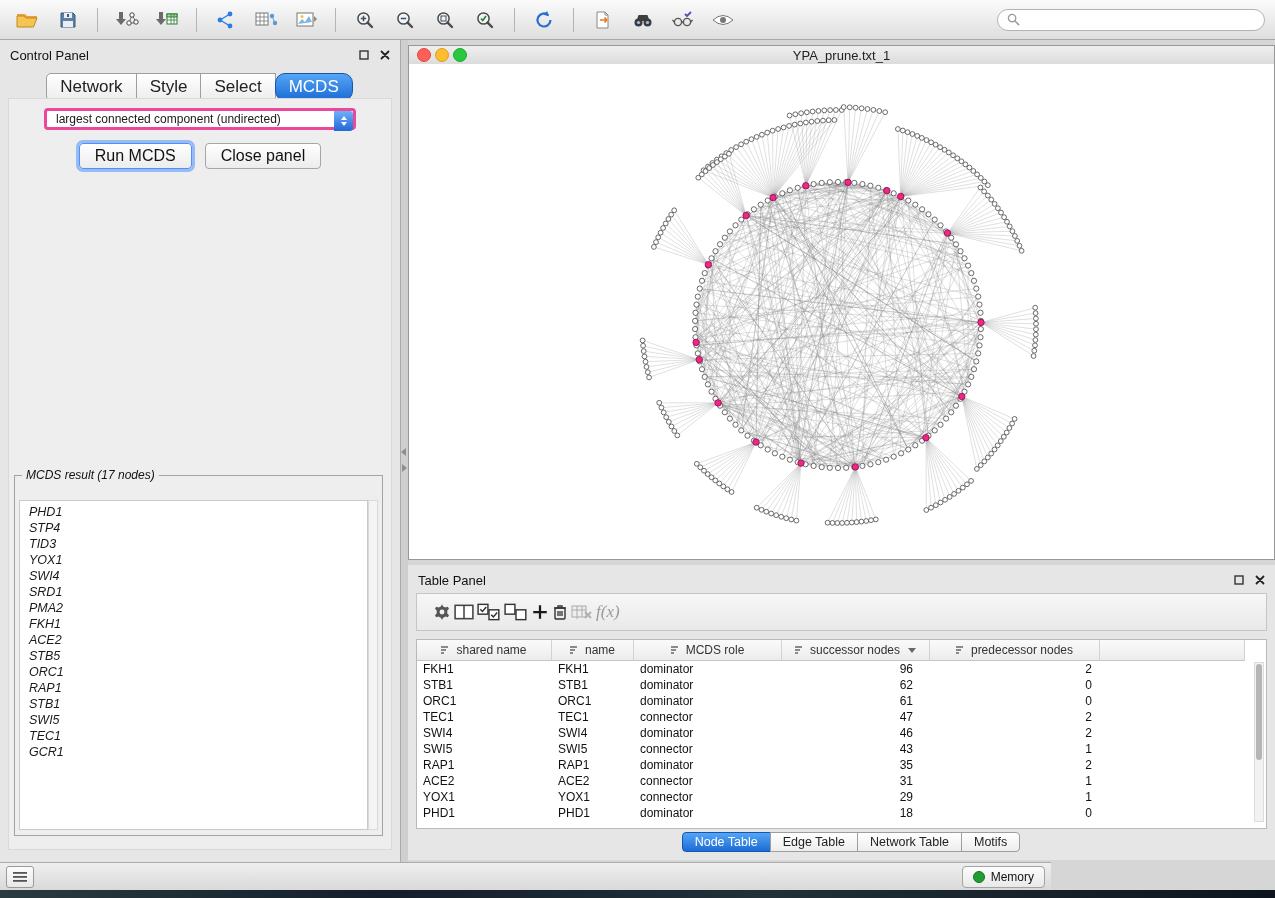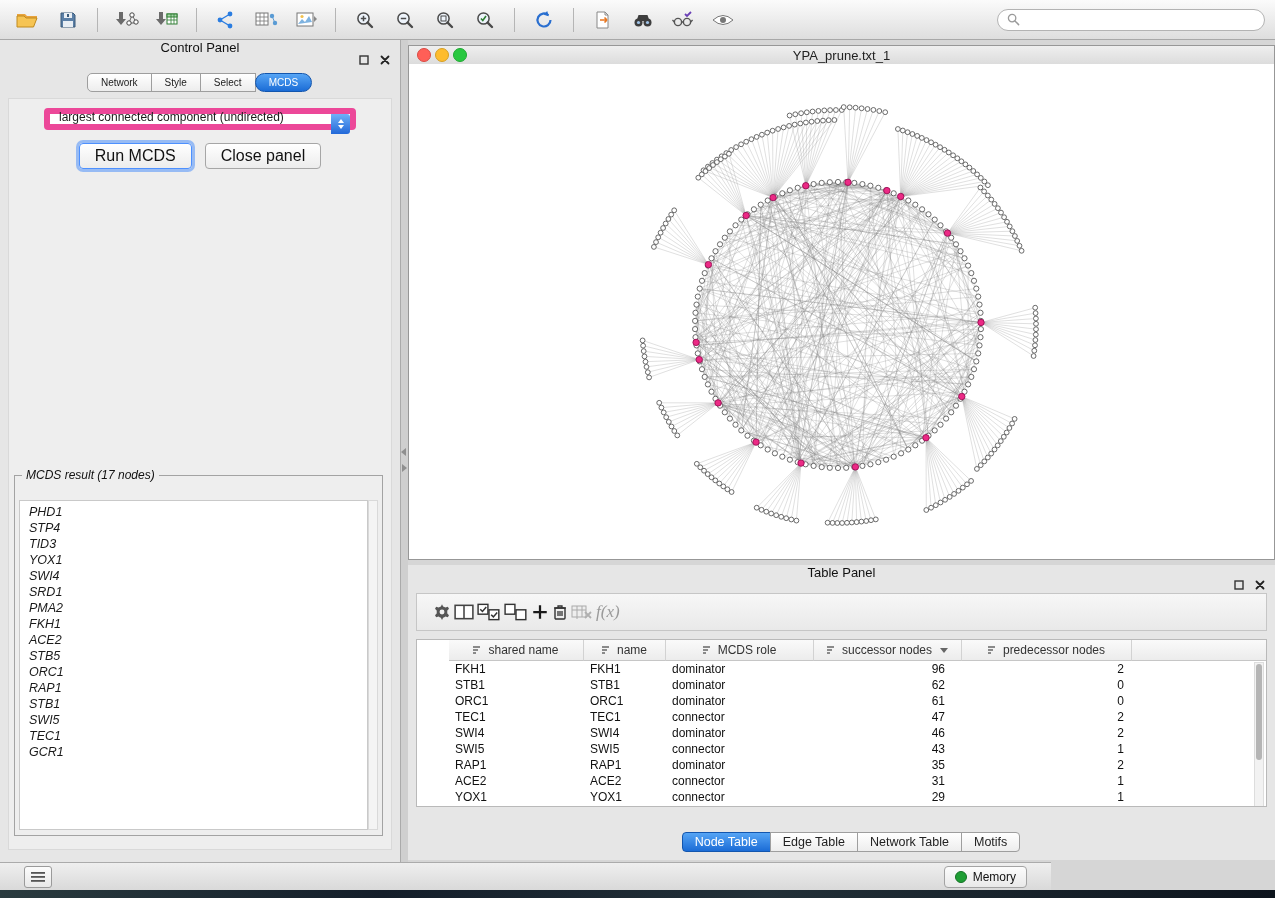--- a/index.html
+++ b/index.html
@@ -14,33 +14,33 @@
   .tool-btn{width:36px;height:30px;display:flex;align-items:center;justify-content:center;border-radius:4px;}
   .tool-sep{width:1px;height:24px;background:#b5b5b5;margin:0 7px;}
   .search-box{margin-left:auto;width:268px;height:22px;background:#fff;border:1px solid #b3b3b3;
     border-radius:12px;display:flex;align-items:center;padding:0 9px;gap:5px;box-sizing:border-box;}
   .search-box input{border:none;outline:none;flex:1;font-size:12px;background:transparent;
     font-family:"Liberation Sans",sans-serif;}
 
   
   .control-panel{position:absolute;left:0;top:40px;width:401px;height:822px;background:#e6e6e6;
     border-right:1px solid #aaa;box-sizing:border-box;}
-  .panel-header{height:30px;display:flex;align-items:center;padding:0 10px;font-size:13px;color:#111;flex-direction:column;}
+  .panel-header{height:30px;display:flex;align-items:center;padding:0 10px;font-size:13px;color:#111;}
   .win-icons{margin-left:auto;display:flex;gap:11px;align-items:center;}
   .tabbar{position:absolute;left:0;top:33px;width:100%;display:flex;justify-content:center;}
   .seg{border:1px solid #9e9e9e;background:linear-gradient(#ffffff,#ededed);
-    padding:3px 13px;font-size:10px;margin-left:-1px;cursor:default;color:#222;}
+    padding:3px 13px;font-size:17px;margin-left:-1px;cursor:default;color:#222;}
   .seg:first-child{border-radius:5px 0 0 5px;}
   .seg:last-child{border-radius:0 5px 5px 0;}
   .seg.active{background:linear-gradient(#56a5f5,#1b6cd6);color:#fff;border-color:#1356ae;border-radius:10px;}
   .tab-pane{position:absolute;left:8px;right:8px;top:58px;bottom:12px;background:#eeeeee;
     border:1px solid #d9d9d9;}
   .opt-label{margin-top:18px;text-align:center;font-size:13px;color:#111;}
-  .dropdown{width:312px;height:22px;margin:9px auto 0 auto;background:#fff;border:6px solid #ec4899;
-    border-radius:4px;position:relative;display:flex;align-items:flex-end;box-sizing:border-box;
+  .dropdown{width:312px;height:22px;margin:9px auto 0 auto;background:#fff;border:3px solid #ec4899;
+    border-radius:4px;position:relative;display:flex;align-items:center;box-sizing:border-box;
     padding-left:9px;font-size:12px;}
   .dd-cap{position:absolute;right:0;top:0;width:19px;height:20px;border-radius:0 3px 3px 0;
     background:linear-gradient(#6fb0f8,#2268d8);display:flex;flex-direction:column;
     align-items:center;justify-content:center;gap:2px;}
   .dd-cap .up{width:0;height:0;border-left:3.5px solid transparent;border-right:3.5px solid transparent;
     border-bottom:4px solid #fff;}
   .dd-cap .down{width:0;height:0;border-left:3.5px solid transparent;border-right:3.5px solid transparent;
     border-top:4px solid #fff;}
   .btn-row{margin-top:13px;display:flex;justify-content:center;gap:13px;}
   .mac-btn{background:linear-gradient(#ffffff,#ececec);border:1px solid #a6a6a6;border-radius:4px;
@@ -71,22 +71,22 @@
   .traffic{width:12px;height:12px;border-radius:50%;}
   .win-title{position:absolute;left:0;right:0;text-align:center;font-size:13px;font-weight:500;color:#222;}
   .network-canvas{position:absolute;left:0;right:0;top:18px;bottom:0;background:#fff;overflow:hidden;}
 
   
   .table-panel{position:absolute;left:408px;top:565px;width:867px;height:295px;background:#e6e6e6;box-sizing:border-box;}
   .tp-toolbar{position:absolute;left:8px;right:8px;top:28px;height:38px;box-sizing:border-box;
     background:linear-gradient(#f7f7f7,#e9e9e9);border:1px solid #c6c6c6;
     display:flex;align-items:center;gap:3px;padding:0 16px;}
   .fx{font-family:"Liberation Serif",serif;font-style:italic;font-size:17px;color:#9a9a9a;}
-  .table-wrap{position:absolute;left:8px;right:8px;top:74px;height:168px;background:#fff;
-    border:1px solid #b9b9b9;box-sizing:border-box;overflow:hidden;padding-left:32px;}
+  .table-wrap{position:absolute;left:8px;right:8px;top:74px;height:190px;background:#fff;
+    border:1px solid #b9b9b9;box-sizing:border-box;overflow:hidden;}
   table.nt{border-collapse:separate;border-spacing:0;table-layout:fixed;width:828px;font-size:12px;}
   .nt th{background:linear-gradient(#fafafa,#ececec);border-right:1px solid #d2d2d2;
     border-bottom:1px solid #c6c6c6;height:20px;font-weight:normal;color:#333;
     padding:0 4px;white-space:nowrap;overflow:hidden;}
   .th-inner{display:flex;align-items:center;justify-content:center;gap:5px;}
   .nt td{height:16px;padding:0 6px;white-space:nowrap;overflow:hidden;color:#111;}
   .nt td.num1{text-align:right;padding-right:17px;}
   .nt td.num2{text-align:right;padding-right:8px;}
   .chev{width:0;height:0;border-left:4px solid transparent;border-right:4px solid transparent;
     border-top:5px solid #666;margin-left:3px;}
@@ -96,21 +96,21 @@
   .table-tabs{position:absolute;bottom:8px;left:0;right:0;display:flex;justify-content:center;}
   .ttab{border:1px solid #9e9e9e;background:linear-gradient(#ffffff,#ededed);padding:2px 12px;
     font-size:12.5px;margin-left:-1px;color:#222;}
   .ttab:first-child{border-radius:4px 0 0 4px;margin-left:19px;}
   .ttab:last-child{border-radius:0 4px 4px 0;}
   .ttab.active{background:linear-gradient(#56a5f5,#1b6cd6);color:#fff;border-color:#1356ae;}
 
   
   .status-bar{position:absolute;left:0;top:862px;width:1051px;height:28px;box-sizing:border-box;
     background:linear-gradient(#efefef,#d9d9d9);border-top:1px solid #ababab;
-    display:flex;align-items:center;padding:0 24px;}
+    display:flex;align-items:center;padding:0 6px;}
   .hamburger{width:26px;height:20px;border:1px solid #9a9a9a;border-radius:3px;
     background:linear-gradient(#fcfcfc,#e8e8e8);display:flex;align-items:center;justify-content:center;}
   .memory-btn{margin-left:auto;height:20px;border:1px solid #a3a3a3;border-radius:4px;
     background:linear-gradient(#fcfcfc,#e9e9e9);display:flex;align-items:center;gap:6px;
     padding:0 10px;font-size:12px;color:#111;}
   .mem-dot{width:10px;height:10px;border-radius:50%;background:#1f9e34;border:1px solid #147226;}
   .desktop-strip{position:absolute;left:0;top:890px;width:1275px;height:8px;
     background:linear-gradient(90deg,#2a3b3f,#141e2a 30%,#223038 60%,#0d141d);}
 </style>
 </head>

